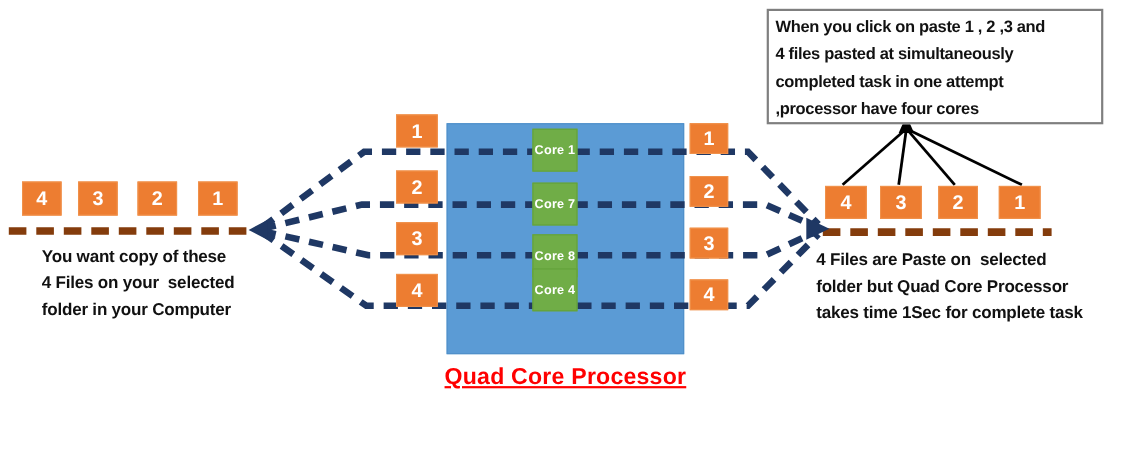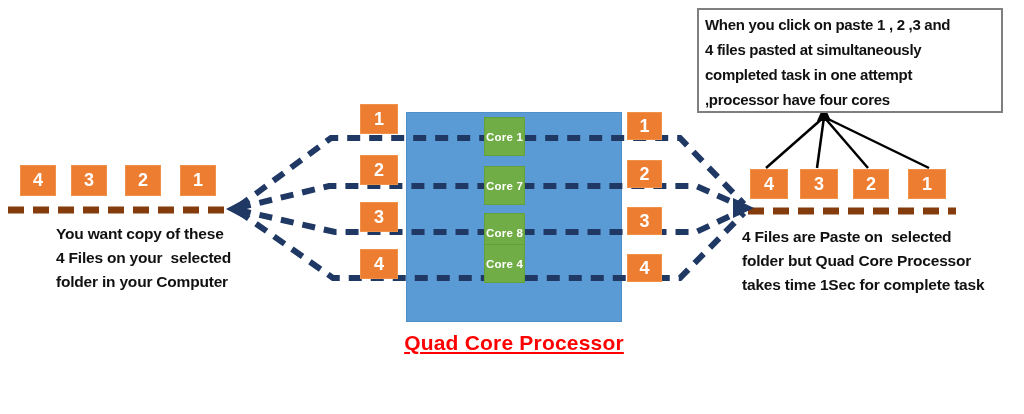--- a/index.html
+++ b/index.html
@@ -68,21 +68,21 @@
       <line x1="824" y1="117" x2="929" y2="168"></line>
     </g>
     <polygon points="824,105 817,121 831,121" fill="#000000"></polygon>
   </svg>
 
   <div class="file-box" style="left:20px;top:165px;height:31px">4</div>
   <div class="file-box" style="left:71px;top:165px;height:31px">3</div>
   <div class="file-box" style="left:125px;top:165px;height:31px">2</div>
   <div class="file-box" style="left:180px;top:165px;height:31px">1</div>
 
-  <div class="caption" style="left:56px;top:222px">
+  <div class="caption" style="left:38px;top:222px">
     <div>You want copy of these</div>
     <div>4 Files on your  selected</div>
     <div>folder in your Computer</div>
   </div>
 
   <div class="file-box" style="left:360px;top:104px;width:38px">1</div>
   <div class="file-box" style="left:360px;top:155px;width:38px">2</div>
   <div class="file-box" style="left:360px;top:202px;width:38px">3</div>
   <div class="file-box" style="left:360px;top:249px;width:38px">4</div>
 

